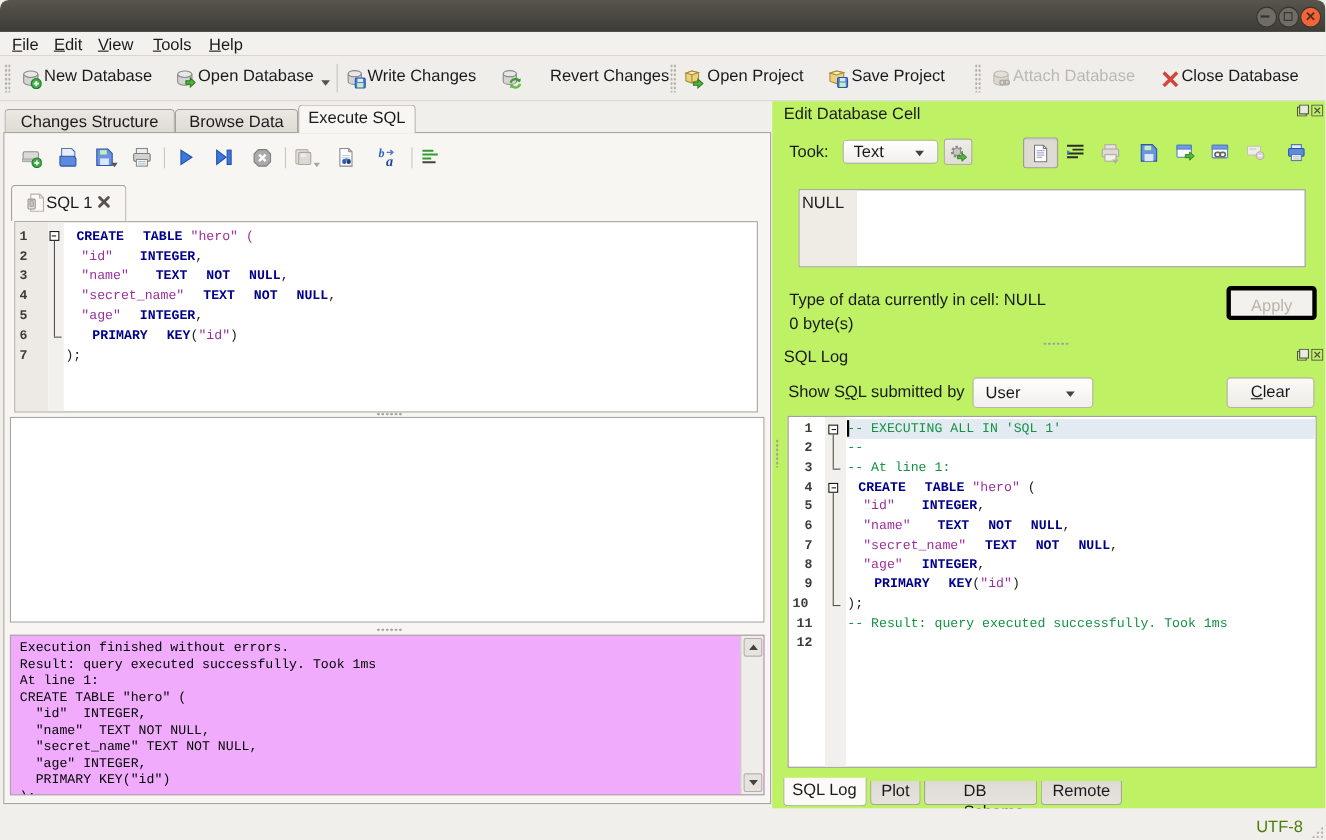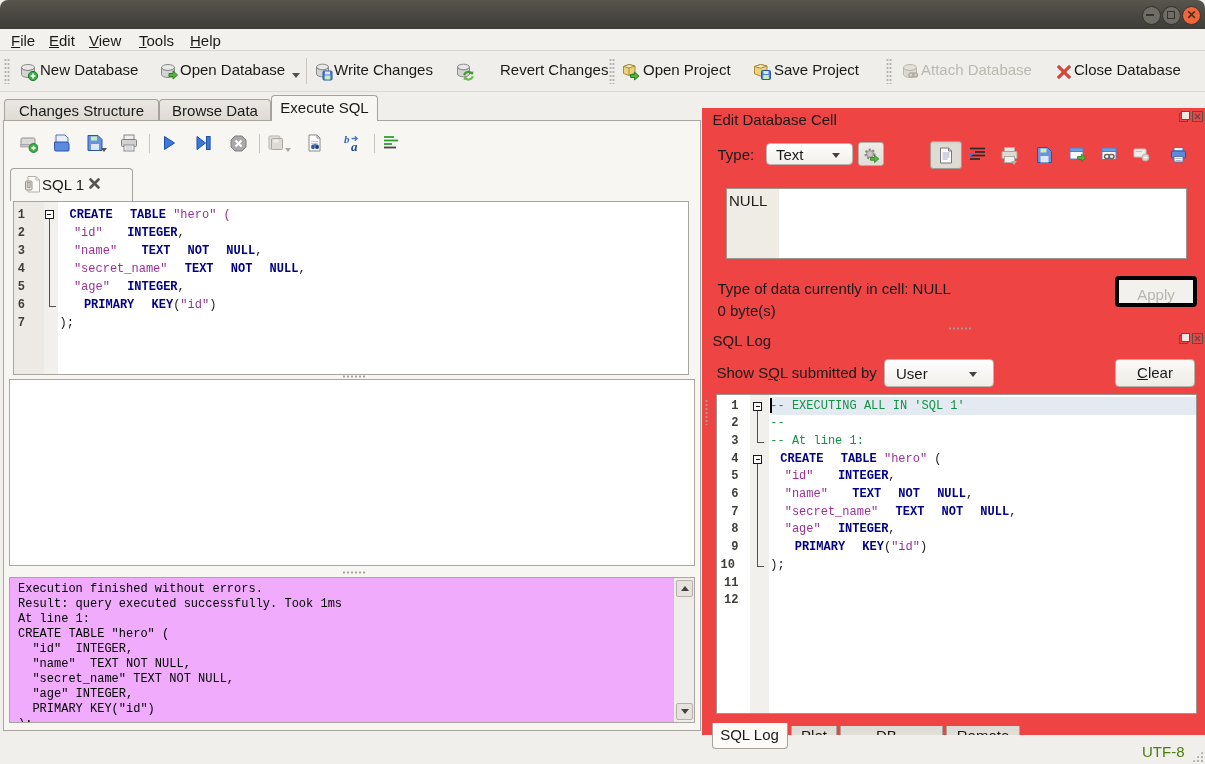--- a/index.html
+++ b/index.html
@@ -217,21 +217,21 @@
   <div class="abs tsep" style="left:370px;top:13px;height:19px;"></div>
   <div class="abs" style="left:379px;top:14px;">
       <svg width="17" height="16" viewBox="0 0 17 16">
     <path d="M1 2h10" stroke="#2f9e2f" stroke-width="1.8"></path>
     <path d="M1 5.5h14" stroke="#2f9e2f" stroke-width="1.8"></path>
     <path d="M1 9h8" stroke="#2f9e2f" stroke-width="1.8"></path>
     <path d="M1 12.5h12" stroke="#454540" stroke-width="1.8"></path>
   </svg>
     </div>
 
-  <div class="abs" style="left:6px;top:47px;width:123px;height:33px;box-sizing:border-box;border:1px solid #a5a19b;border-bottom:none;border-radius:4px 4px 0 0;background:#f8f6f2;">
+  <div class="abs" style="left:6px;top:47px;width:105px;height:33px;box-sizing:border-box;border:1px solid #a5a19b;border-bottom:none;border-radius:4px 4px 0 0;background:#f8f6f2;">
     <svg class="abs" style="left:13px;top:6px;" width="17" height="19" viewBox="0 0 17 19">
       <path d="M4 1.5h8l3.5 3.5v12h-11.5z" fill="#fbfaf8" stroke="#b5b1aa"></path>
       <path d="M12 1.5v3.5h3.5" fill="none" stroke="#b5b1aa"></path>
       <rect x="1.5" y="6" width="6.5" height="9" rx="1" fill="#e4e1dc" stroke="#9a968f"></rect>
       <rect x="3.2" y="7.5" width="3" height="5" fill="#c9c5bf" stroke="#8a867f" stroke-width="0.6"></rect>
     </svg>
     <span class="abs" style="left:31px;top:7px;">SQL 1</span>
     <svg class="abs" style="left:77px;top:8px;" width="13" height="13" viewBox="0 0 13 13">
       <path d="M2.5 2.5l8 8M10.5 2.5l-8 8" stroke="#57534e" stroke-width="2.6" stroke-linecap="round"></path>
     </svg>
@@ -283,32 +283,32 @@
       <div class="abs" style="left:2px;top:2px;width:15px;height:15px;background:#e6e3de;border:1px solid #b5b1aa;border-radius:2px;">
         <div style="margin:5px auto 0;width:0;height:0;border-left:4px solid transparent;border-right:4px solid transparent;border-bottom:5px solid #45423d;"></div>
       </div>
       <div class="abs" style="left:2px;bottom:2px;width:15px;height:15px;background:#e6e3de;border:1px solid #b5b1aa;border-radius:2px;">
         <div style="margin:5px auto 0;width:0;height:0;border-left:4px solid transparent;border-right:4px solid transparent;border-top:5px solid #45423d;"></div>
       </div>
     </div>
   </div>
 </div>
 
-<div id="rightdock" class="abs" style="left:702px;top:108px;width:503px;height:643px;background:#ef4444;">
+<div id="rightdock" class="abs" style="left:702px;top:92px;width:503px;height:643px;background:#bef264;">
   <div class="abs" style="left:10.5px;top:2.5px;">Edit Database Cell</div>
   <svg class="abs" style="left:477px;top:3px;" width="11" height="11" viewBox="0 0 11 11">
       <rect x="0.5" y="2.5" width="8" height="8" fill="none" stroke="#55524d"></rect>
       <rect x="2.5" y="0.5" width="8" height="8" fill="#ece9e4" stroke="#55524d"></rect>
     </svg>
   <svg class="abs" style="left:489.5px;top:3px;" width="11" height="11" viewBox="0 0 11 11">
       <rect x="0.5" y="0.5" width="10" height="10" fill="none" stroke="#55524d"></rect>
       <path d="M3 3l5 5M8 3l-5 5" stroke="#55524d" stroke-width="1.2"></path>
     </svg>
 
-  <div class="abs" style="left:15.5px;top:38px;">Type:</div>
+  <div class="abs" style="left:15.5px;top:38px;">Took:</div>
   <div class="abs combo" style="left:64px;top:35px;width:87px;height:22px;">
     <span style="position:absolute;left:9px;top:2px;">Text</span>
     <div class="abs" style="right:12px;top:9px;width:0;height:0;border-left:4.5px solid transparent;border-right:4.5px solid transparent;border-top:5px solid #45423d;"></div>
   </div>
   <div class="abs" style="left:156px;top:33.5px;width:26px;height:24px;box-sizing:border-box;background:linear-gradient(#efede9,#e0ddd7);border:1px solid #b3afa8;border-radius:3px;">
     <svg class="abs" style="left:3px;top:3px;" width="18" height="18" viewBox="0 0 18 18">
       <circle cx="8" cy="8" r="4.2" fill="none" stroke="#8a8a84" stroke-width="2.6" stroke-dasharray="2 1.6"></circle>
       <circle cx="8" cy="8" r="3.4" fill="#c9c6bf" stroke="#8a8a84"></circle>
       <path d="M8.5 11.5h4v-2.3l4.3 3.7-4.3 3.7v-2.3h-4z" fill="#52b53c" stroke="#2c7d1e" stroke-width="0.8"></path>
     </svg>
@@ -417,20 +417,21 @@
       <pre class="lline" style="left:53.3px;top:3px;"><span class="c">-- EXECUTING ALL IN 'SQL 1'</span></pre>
       <pre class="lline" style="left:53.3px;top:20.7px;"><span class="c">--</span></pre>
       <pre class="lline" style="left:53.3px;top:38.4px;"><span class="c">-- At line 1:</span></pre>
       <pre class="lline" style="left:53.3px;top:56.1px;"><span class="k">CREATE</span> <span class="k">TABLE</span> <span class="q">"hero"</span> (</pre>
       <pre class="lline" style="left:53.3px;top:73.8px;">  <span class="q">"id"</span>  <span class="k">INTEGER</span>,</pre>
       <pre class="lline" style="left:53.3px;top:91.5px;">  <span class="q">"name"</span>  <span class="k">TEXT</span> <span class="k">NOT</span> <span class="k">NULL</span>,</pre>
       <pre class="lline" style="left:53.3px;top:109.2px;">  <span class="q">"secret_name"</span> <span class="k">TEXT</span> <span class="k">NOT</span> <span class="k">NULL</span>,</pre>
       <pre class="lline" style="left:53.3px;top:126.9px;">  <span class="q">"age"</span> <span class="k">INTEGER</span>,</pre>
       <pre class="lline" style="left:53.3px;top:144.6px;">  <span class="k">PRIMARY</span> <span class="k">KEY</span>(<span class="q">"id"</span>)</pre>
       <pre class="lline" style="left:53.3px;top:162.3px;">);</pre>
+      <pre class="lline" style="left:53.3px;top:180px;"><span class="c">-- Result: query executed successfully. Took 1ms</span></pre>
     </div>
   </div>
 
   <div class="abs" style="left:9.5px;top:614.5px;width:76px;height:26px;box-sizing:border-box;border:1px solid #a8a49d;border-top:none;border-radius:0 0 4px 4px;background:#fbfaf7;text-align:center;line-height:23px;z-index:3;">SQL Log</div>
   <div class="abs" style="left:89px;top:617.5px;width:46px;height:22px;box-sizing:border-box;border:1px solid #a8a49d;border-top:none;border-radius:0 0 4px 4px;background:linear-gradient(#dedbd5,#e6e3de);text-align:center;line-height:19px;">Plot</div>
   <div class="abs" style="left:138px;top:617.5px;width:103px;height:22px;box-sizing:border-box;border:1px solid #a8a49d;border-top:none;border-radius:0 0 4px 4px;background:linear-gradient(#dedbd5,#e6e3de);text-align:left;line-height:19px;padding-left:35px;">DB Schema</div>
   <div class="abs" style="left:244px;top:617.5px;width:74px;height:22px;box-sizing:border-box;border:1px solid #a8a49d;border-top:none;border-radius:0 0 4px 4px;background:linear-gradient(#dedbd5,#e6e3de);text-align:center;line-height:19px;">Remote</div>
 </div>
 <div class="dots-v" style="left:705px;top:399px;"></div>
 

